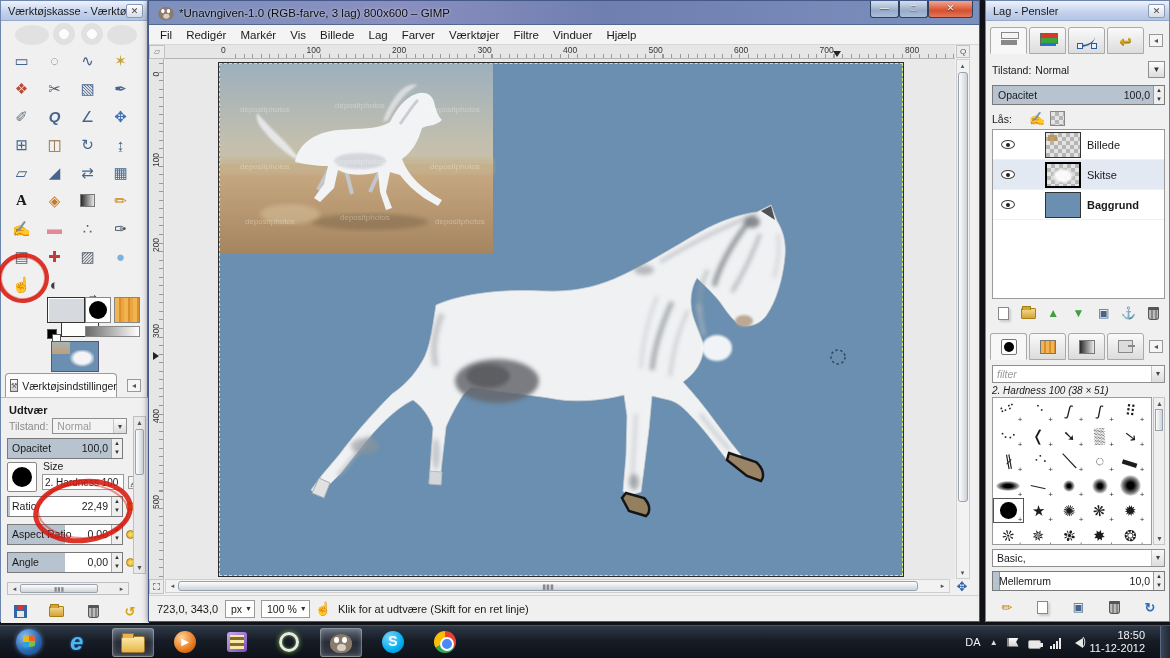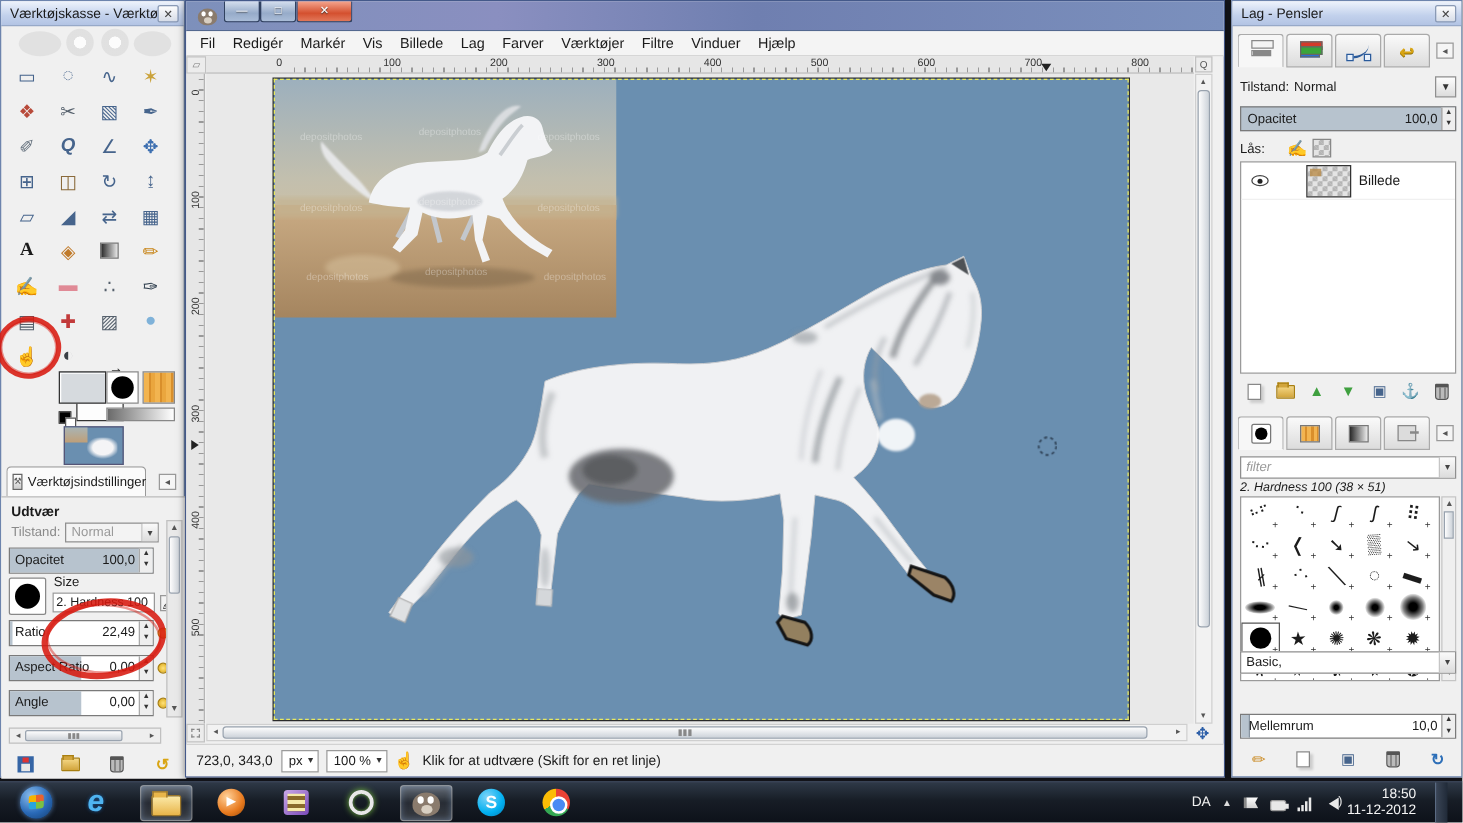--- a/index.html
+++ b/index.html
@@ -177,21 +177,21 @@
   .ic-wmp { width:22px; height:22px; border-radius:50%; background:radial-gradient(circle at 35% 30%, #ffd29a, #e87a1e 60%, #9a4a0a); color:#fff; font-size:10px; text-align:center; line-height:22px; }
   .ic-mm { width:20px; height:20px; background:linear-gradient(135deg,#c9a8e8,#7a4ab8); border-radius:3px; position:relative; }
   .ic-mm::after { content:""; position:absolute; left:3px; top:3px; right:3px; bottom:3px; background:repeating-linear-gradient(0deg,#f5e9a8 0 3px,#8a6a2a 3px 6px); }
   .ic-msn { width:20px; height:20px; border-radius:50%; border:3px solid #e8e8e8; box-shadow:0 0 5px #7ac143, 0 0 3px #7ac143 inset; }
   .ic-gimp { width:22px; height:19px; background:#8a7b6d; border-radius:50% 50% 45% 45%; position:relative; top:1px; }
   .ic-gimp::before { content:""; position:absolute; left:4px; top:3px; width:5px; height:6px; background:#fff; border-radius:50%; box-shadow:8px 0 0 #fff; }
   .ic-gimp::after { content:""; position:absolute; left:7px; top:10px; width:9px; height:7px; background:#d8cfc2; border-radius:50%; }
   .ic-skype { width:22px; height:22px; border-radius:50%; background:radial-gradient(circle at 35% 30%, #7fd4f8, #00aff0 60%, #0a7ab0); color:#fff; font-weight:bold; font-size:14px; text-align:center; line-height:21px; }
   .ic-chrome { width:22px; height:22px; border-radius:50%; background:conic-gradient(#ea4335 0 120deg,#34a853 0 240deg,#fbbc05 0); position:relative; }
   .ic-chrome::after { content:""; position:absolute; left:6px; top:6px; width:10px; height:10px; background:#4a8af4; border:2px solid #fff; border-radius:50%; }
-  #tray { margin-left:auto; display:flex; align-items:center; gap:9px; padding-right:12px; color:#f0f0f0; }
+  #tray { margin-left:auto; display:flex; align-items:center; gap:9px; padding-right:0; color:#f0f0f0; }
   #tray .tri { font-size:8px; color:#ddd; }
   .tray-ic { width:14px; height:12px; position:relative; }
   .tic-flag { background:linear-gradient(#fdfdfd,#cfcfcf); clip-path:polygon(0 0,100% 0,80% 50%,100% 100%,0 100%); width:12px; height:9px; border-left:2px solid #888; }
   .tic-power { width:13px; height:9px; background:#e8e8e8; border-radius:2px; border:1px solid #999; top:2px; }
   .tic-power::after { content:""; position:absolute; right:-3px; top:2px; width:3px; height:4px; background:#e8e8e8; }
   .tic-net { top:1px; } .tic-net i { position:absolute; bottom:0; width:2px; background:#e8e8e8; }
   .tic-vol { width:0; height:0; border-top:5px solid transparent; border-bottom:5px solid transparent; border-right:8px solid #e8e8e8; top:1px; left:2px; }
   .tic-vol::after { content:")"; position:absolute; left:8px; top:-7px; color:#e8e8e8; font-size:10px; }
   #clock { text-align:right; font-size:11px; line-height:13px; color:#f5f5f5; padding-right:6px; }
   #show-desktop { width:10px; height:33px; background:linear-gradient(90deg,#3a4556,#202a38); border-left:1px solid #5a6a82; }
@@ -404,20 +404,21 @@
       </div>
     </div>
 
     <div class="red-circle" style="left:-4px; top:252px; width:52px; height:50px; transform:rotate(-8deg);"></div>
   <div class="red-circle" style="left: 32px; top: 478px; width: 100px; height: 64px; transform: rotate(-7deg); border-width: 5px; z-index: 60;"></div>
     </div>
 
   <div class="win" id="image-window">
     <div id="iw-titlebar">
       <span class="ic-gimp" style="transform:scale(.7); margin-right:2px;"></span>
+      <span id="iw-title">*Unavngiven-1.0 (RGB-farve, 3 lag) 800x600 – GIMP</span>
       <span class="winbtns">
         <span class="winbtn">—</span>
         <span class="winbtn">□</span>
         <span class="winbtn close">✕</span>
       </span>
     </div>
     <div id="menu-bar">
         <span class="menu-item">Fil</span>
         <span class="menu-item">Redigér</span>
         <span class="menu-item">Markér</span>
@@ -605,20 +606,30 @@
       <span style="margin-left:14px; font-size:13px;">✍</span>
       <span class="checker" style="width:15px; height:15px; border:1px solid #888; display:inline-block;"></span>
     </div>
 
     <div id="layer-list">
         <div class="layer-row">
           <span class="eye"></span>
           <div class="layer-thumb checker lt-billede"></div>
           <span class="layer-name">Billede</span>
         </div>
+        <div class="layer-row selected">
+          <span class="eye"></span>
+          <div class="layer-thumb checker lt-skitse"></div>
+          <span class="layer-name">Skitse</span>
+        </div>
+        <div class="layer-row">
+          <span class="eye"></span>
+          <div class="layer-thumb lt-baggrund"></div>
+          <span class="layer-name" style="font-weight: bold;">Baggrund</span>
+        </div>
       </div>
 
     <div id="layer-btns">
       <div class="mini-btn">
           <span class="icon-page"></span>
         </div>
       <div class="mini-btn">
           <span class="icon-folder-y"></span>
         </div>
       <div class="mini-btn" style="color:#3fa03f;">▲</div>
@@ -777,21 +788,21 @@
           <span style="font-size: 15px; transform: rotate(13deg);">❂</span>
           <span class="plus">+</span>
         </div>
       </div>
     <div id="brush-vscroll">
       <span class="sb-arrow" style="top:0;">▲</span>
       <div class="thumb"></div>
       <span class="sb-arrow" style="bottom:0;">▼</span>
     </div>
 
-    <div class="panel-row" style="top:520px;">
+    <div class="panel-row" style="top:548px;">
       <div class="combo" style="height:18px;">
         <span>Basic,</span>
         <span class="arrow">▾</span>
       </div>
     </div>
     <div class="panel-row" style="top:570px;">
       <div class="sscale2" style="background:#fff;">
         <div style="position:absolute; left:0; top:0; bottom:0; width:7px; background:#b7c3ce; border-right:1px solid #8a96a2;"></div>
         <span class="lab" style="left:6px;">Mellemrum</span>
         <span class="val">10,0</span>

